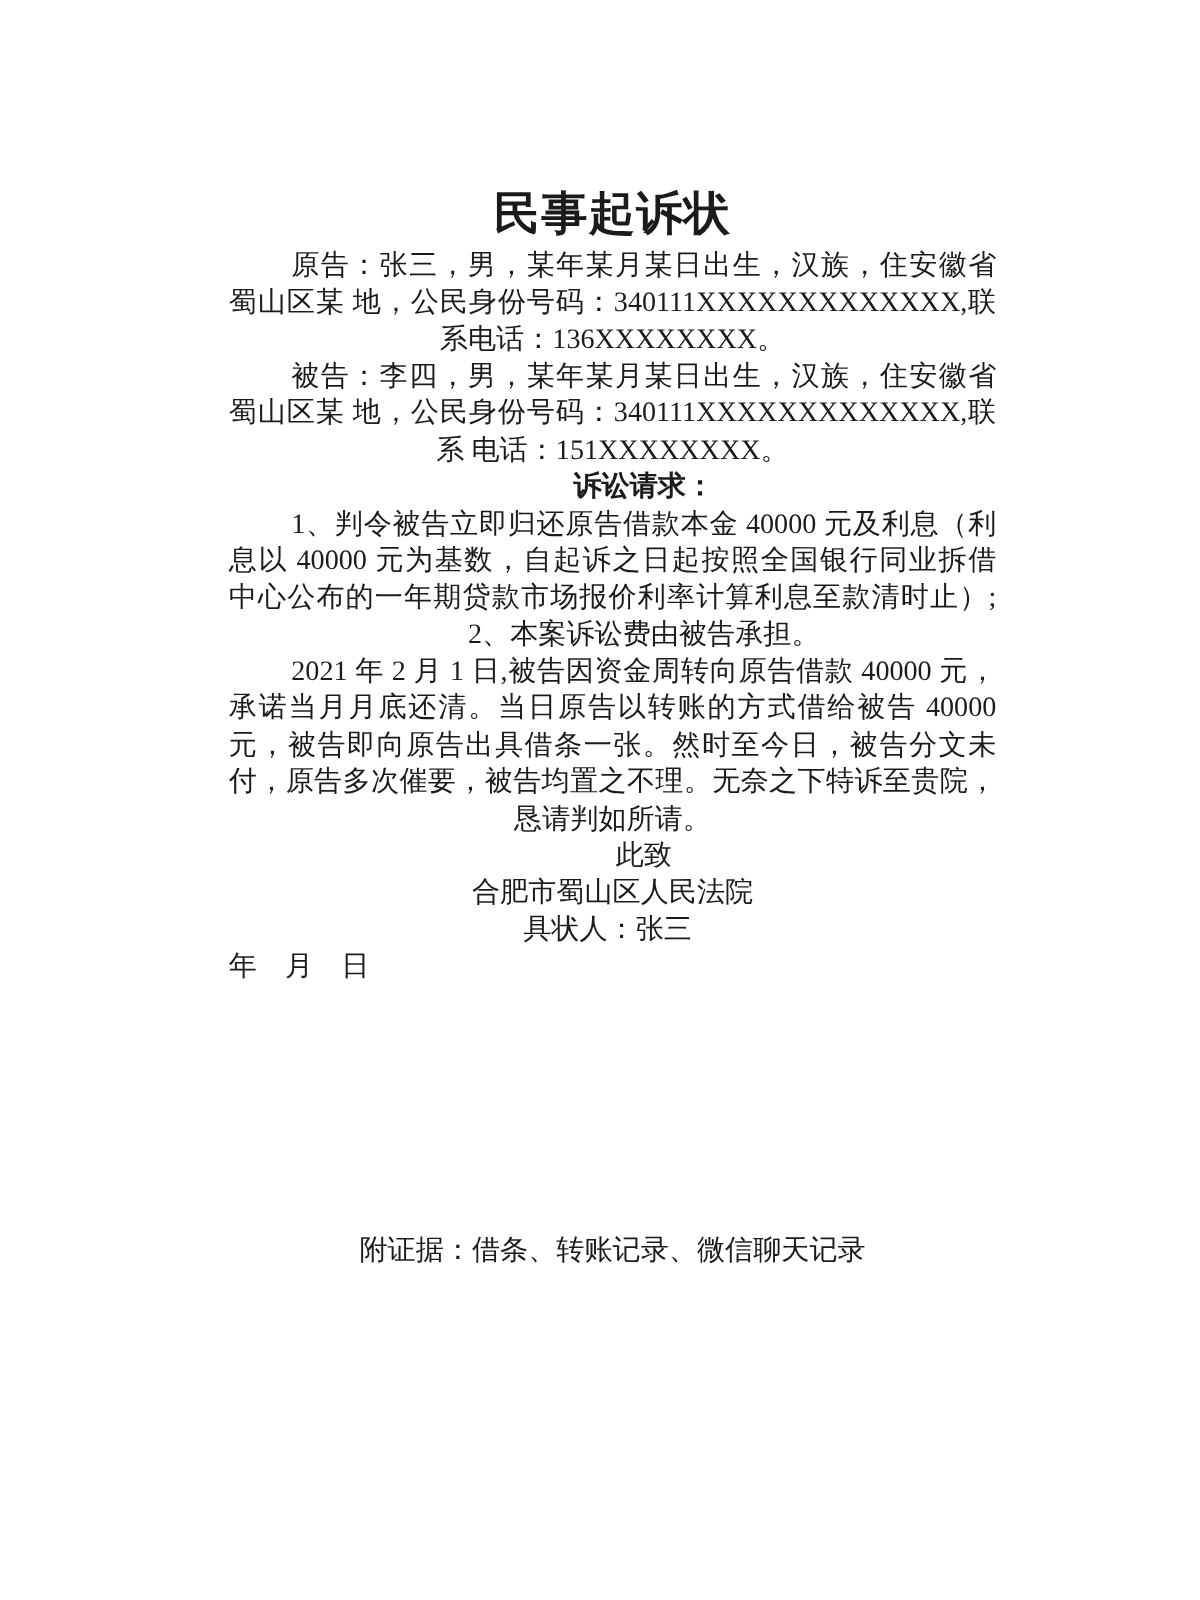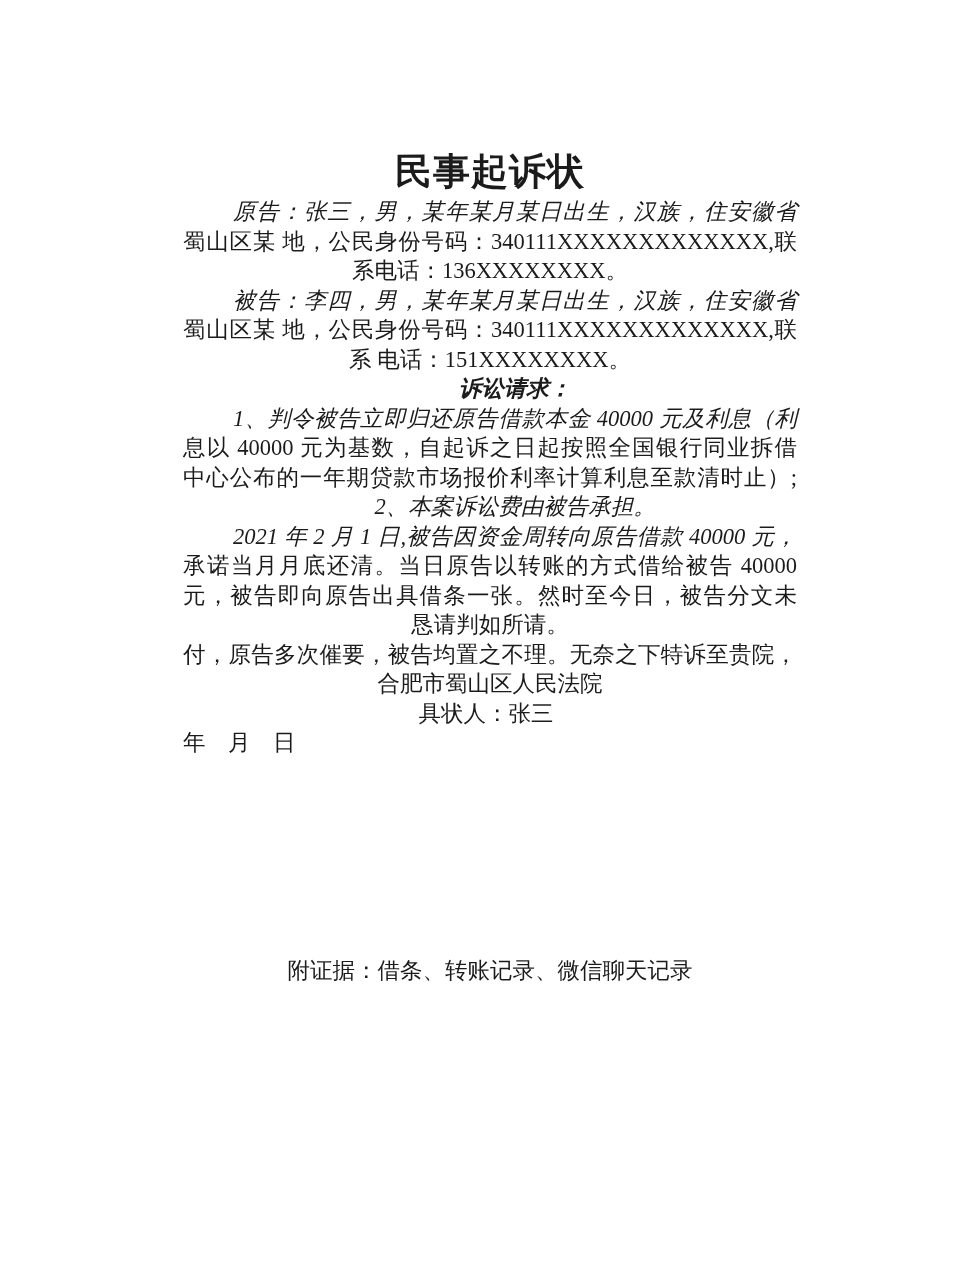--- a/index.html
+++ b/index.html
@@ -29,21 +29,21 @@
     height: 45px;
     line-height: 40px;
     letter-spacing: 1px;
   }
   .line {
     font-size: 22.5px;
     line-height: 29.5px;
     height: 29.5px;
     text-align: center;
   }
-  .indent { text-indent: 50px; font-style: italic; }
+  .indent { text-indent: 50px; }
   .bold { font-weight: 700; }
   .j {
     text-align: justify;
     text-align-last: justify;
   }
   .sig {
     text-align: center;
     padding-right: 8px;
   }
   .date {
@@ -72,23 +72,24 @@
 
     <div class="line indent bold">诉讼请求：</div>
     <div class="line indent j">1、判令被告立即归还原告借款本金 40000 元及利息（利</div>
     <div class="line j">息以 40000 元为基数，自起诉之日起按照全国银行同业拆借</div>
     <div class="line j">中心公布的一年期贷款市场报价利率计算利息至款清时止）;</div>
     <div class="line indent">2、本案诉讼费由被告承担。</div>
 
     <div class="line indent j">2021 年 2 月 1 日,被告因资金周转向原告借款 40000 元，</div>
     <div class="line j">承诺当月月底还清。当日原告以转账的方式借给被告 40000</div>
     <div class="line j">元，被告即向原告出具借条一张。然时至今日，被告分文未</div>
+    <div class="line j">付，原告多次催要，被告均置之不理。无奈之下特诉至贵院，</div>
     <div class="line">恳请判如所请。</div>
-    <div class="line j">付，原告多次催要，被告均置之不理。无奈之下特诉至贵院，</div>
 
+    <div class="line indent">此致</div>
     <div class="line">合肥市蜀山区人民法院</div>
 
     <div class="line sig">具状人：张三</div>
     <div class="line date">年　月　日</div>
 
     <div class="line evidence">附证据：借条、转账记录、微信聊天记录</div>
 
   </div>
 </div>
 

